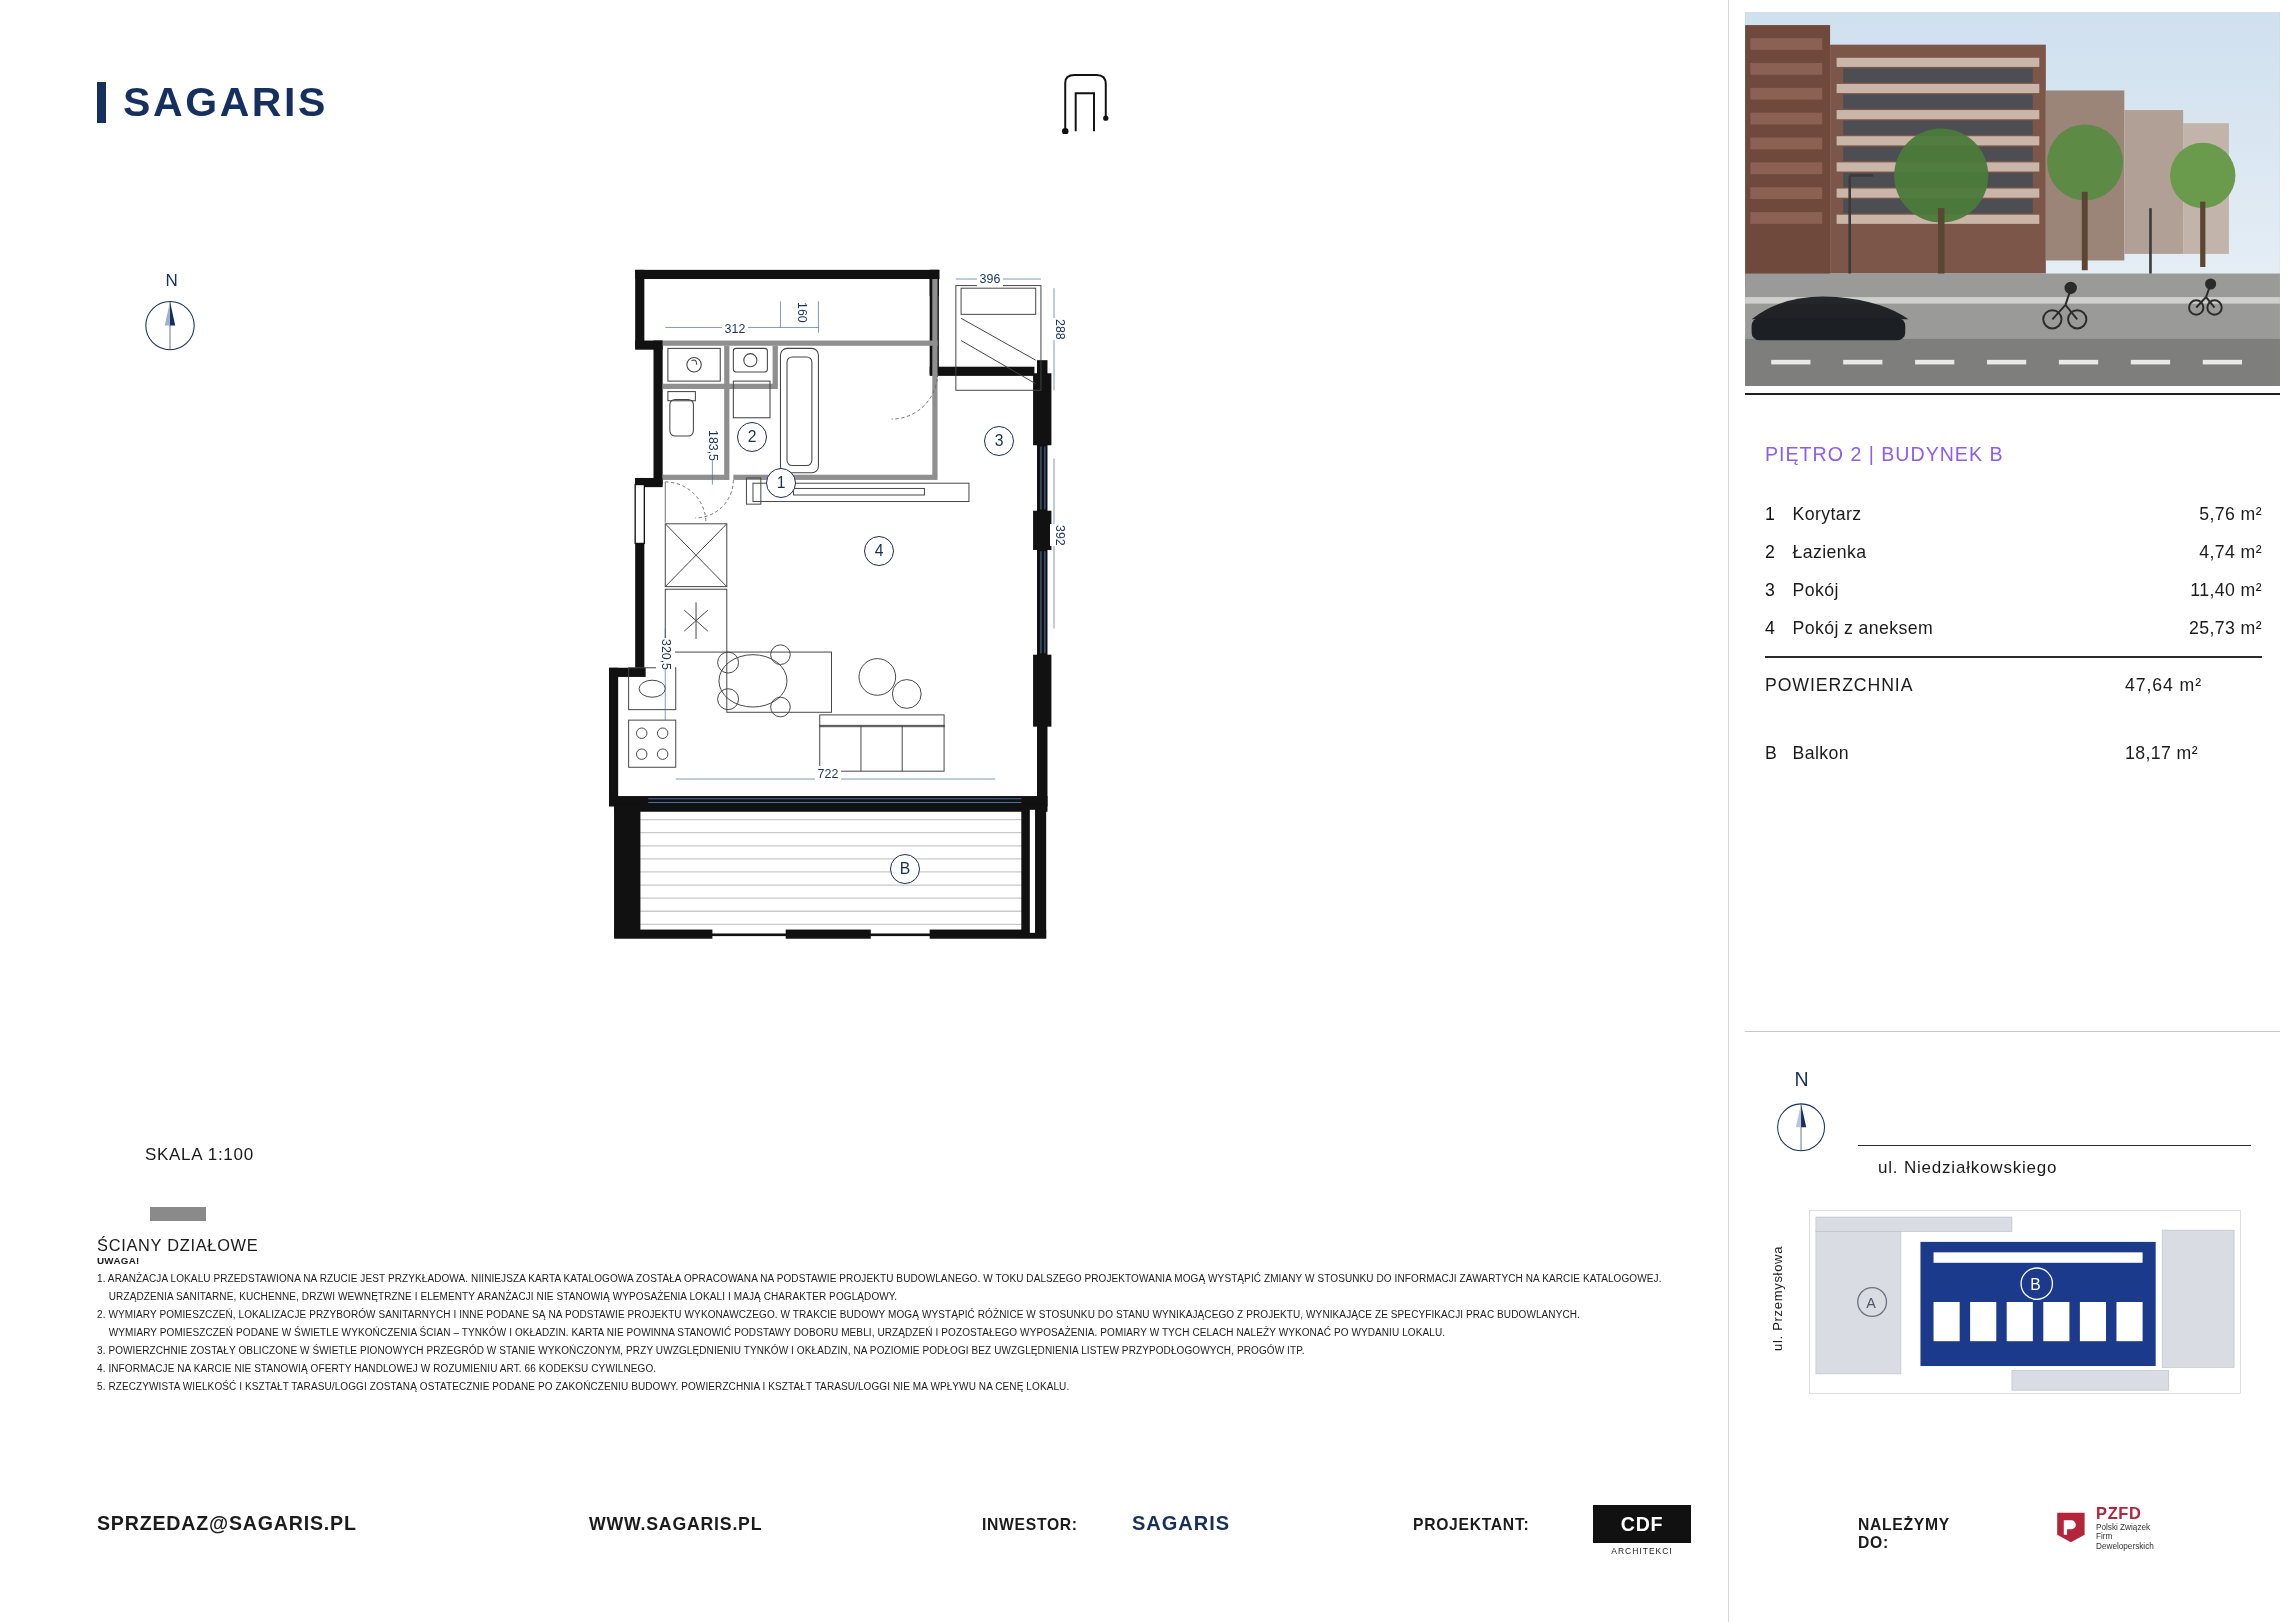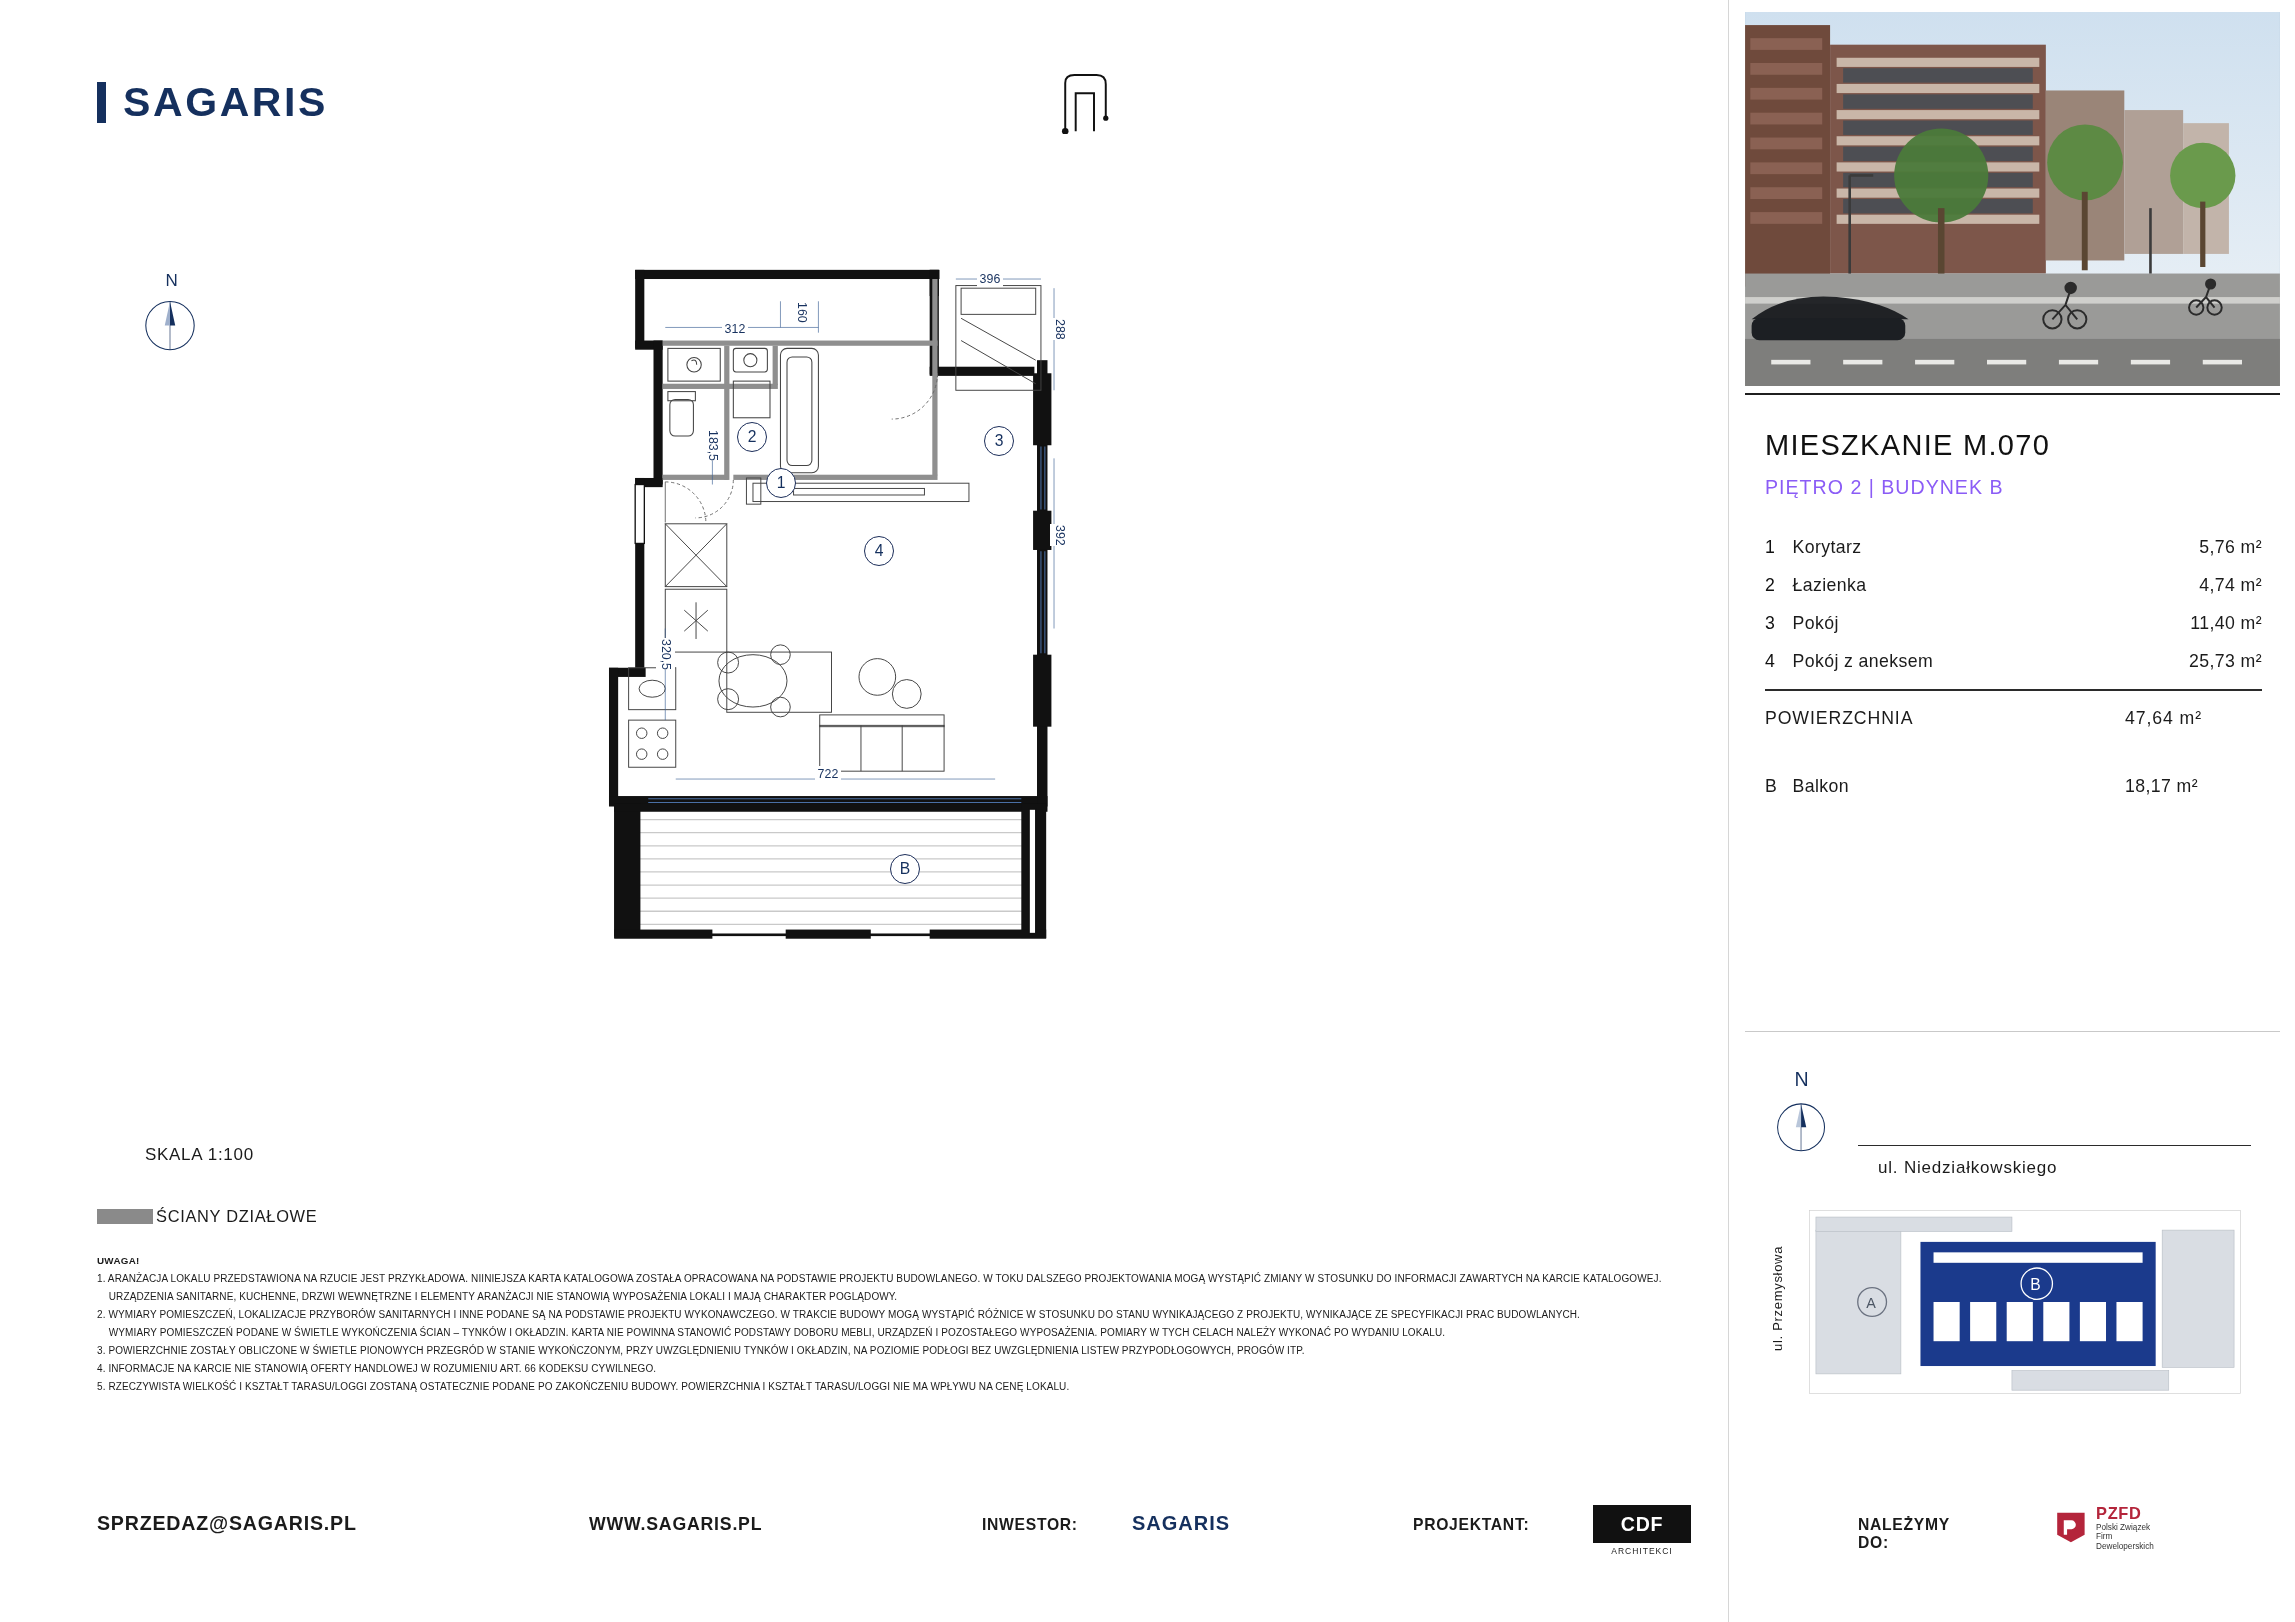--- a/index.html
+++ b/index.html
@@ -33,21 +33,21 @@
   .brand-sub { font-size:15px; letter-spacing:7.9px; text-align:center; color:#111; margin-top:6.5px; font-family:"Liberation Serif", serif;}
 
   
   .compass-left { position:absolute; left:134px; top:272px; width:72px; height:85px; }
 
   
   .plan { position:absolute; left:537px; top:262px; width:733px; height:805px; }
 
   .scale-label { position:absolute; left:97px; top:1145px; font-size:17px; letter-spacing:0.7px;margin-left:48px; }
 
-  .legend { position:absolute; left:97px; top:1207px; display:flex; align-items:center; gap:3px; }
+  .legend { position:absolute; left:97px; top:1207px; display:flex; align-items:center; gap:15px;flex-direction:column; }
   .legend-swatch { width:56px; height:14.4px; background:#8a8a8a; }
   .legend-text { font-size:16.4px; letter-spacing:0.7px; }
 
   .notes { position:absolute; left:97px; top:1255px; width:1577px; }
   .notes-title { font-size:9.8px; font-weight:700; letter-spacing:0.3px; margin-bottom:5.9px; }
   .notes p { margin:0 0 4.6px 0; font-size:10px; line-height:1.35; letter-spacing:0.1px; }
   .notes p.ind { padding-left:11.8px; }
 
   
   .footer { position:absolute; left:0; top:1492px; width:1728px; height:79px; }
@@ -443,21 +443,20 @@
         <g stroke="#3b3b3b" stroke-width="4">
           <line x1="160" y1="400" x2="160" y2="250"></line>
             <line x1="160" y1="250" x2="196" y2="250"></line>
           <line x1="620" y1="400" x2="620" y2="300"></line>
         </g>
       </svg>
     </div>
     <div class="render-div"></div>
 
     <div class="info">
-      <div class="m-title">MIESZKANIE M.070</div>
       <div class="m-sub">PIĘTRO 2 | BUDYNEK  B</div>
 
       <div class="rooms">
         <div class="room-row">
           <div class="room-no">1</div>
           <div class="room-name">Korytarz</div>
           <div class="room-area">5,76 m²</div>
         </div>
         <div class="room-row">
           <div class="room-no">2</div>

